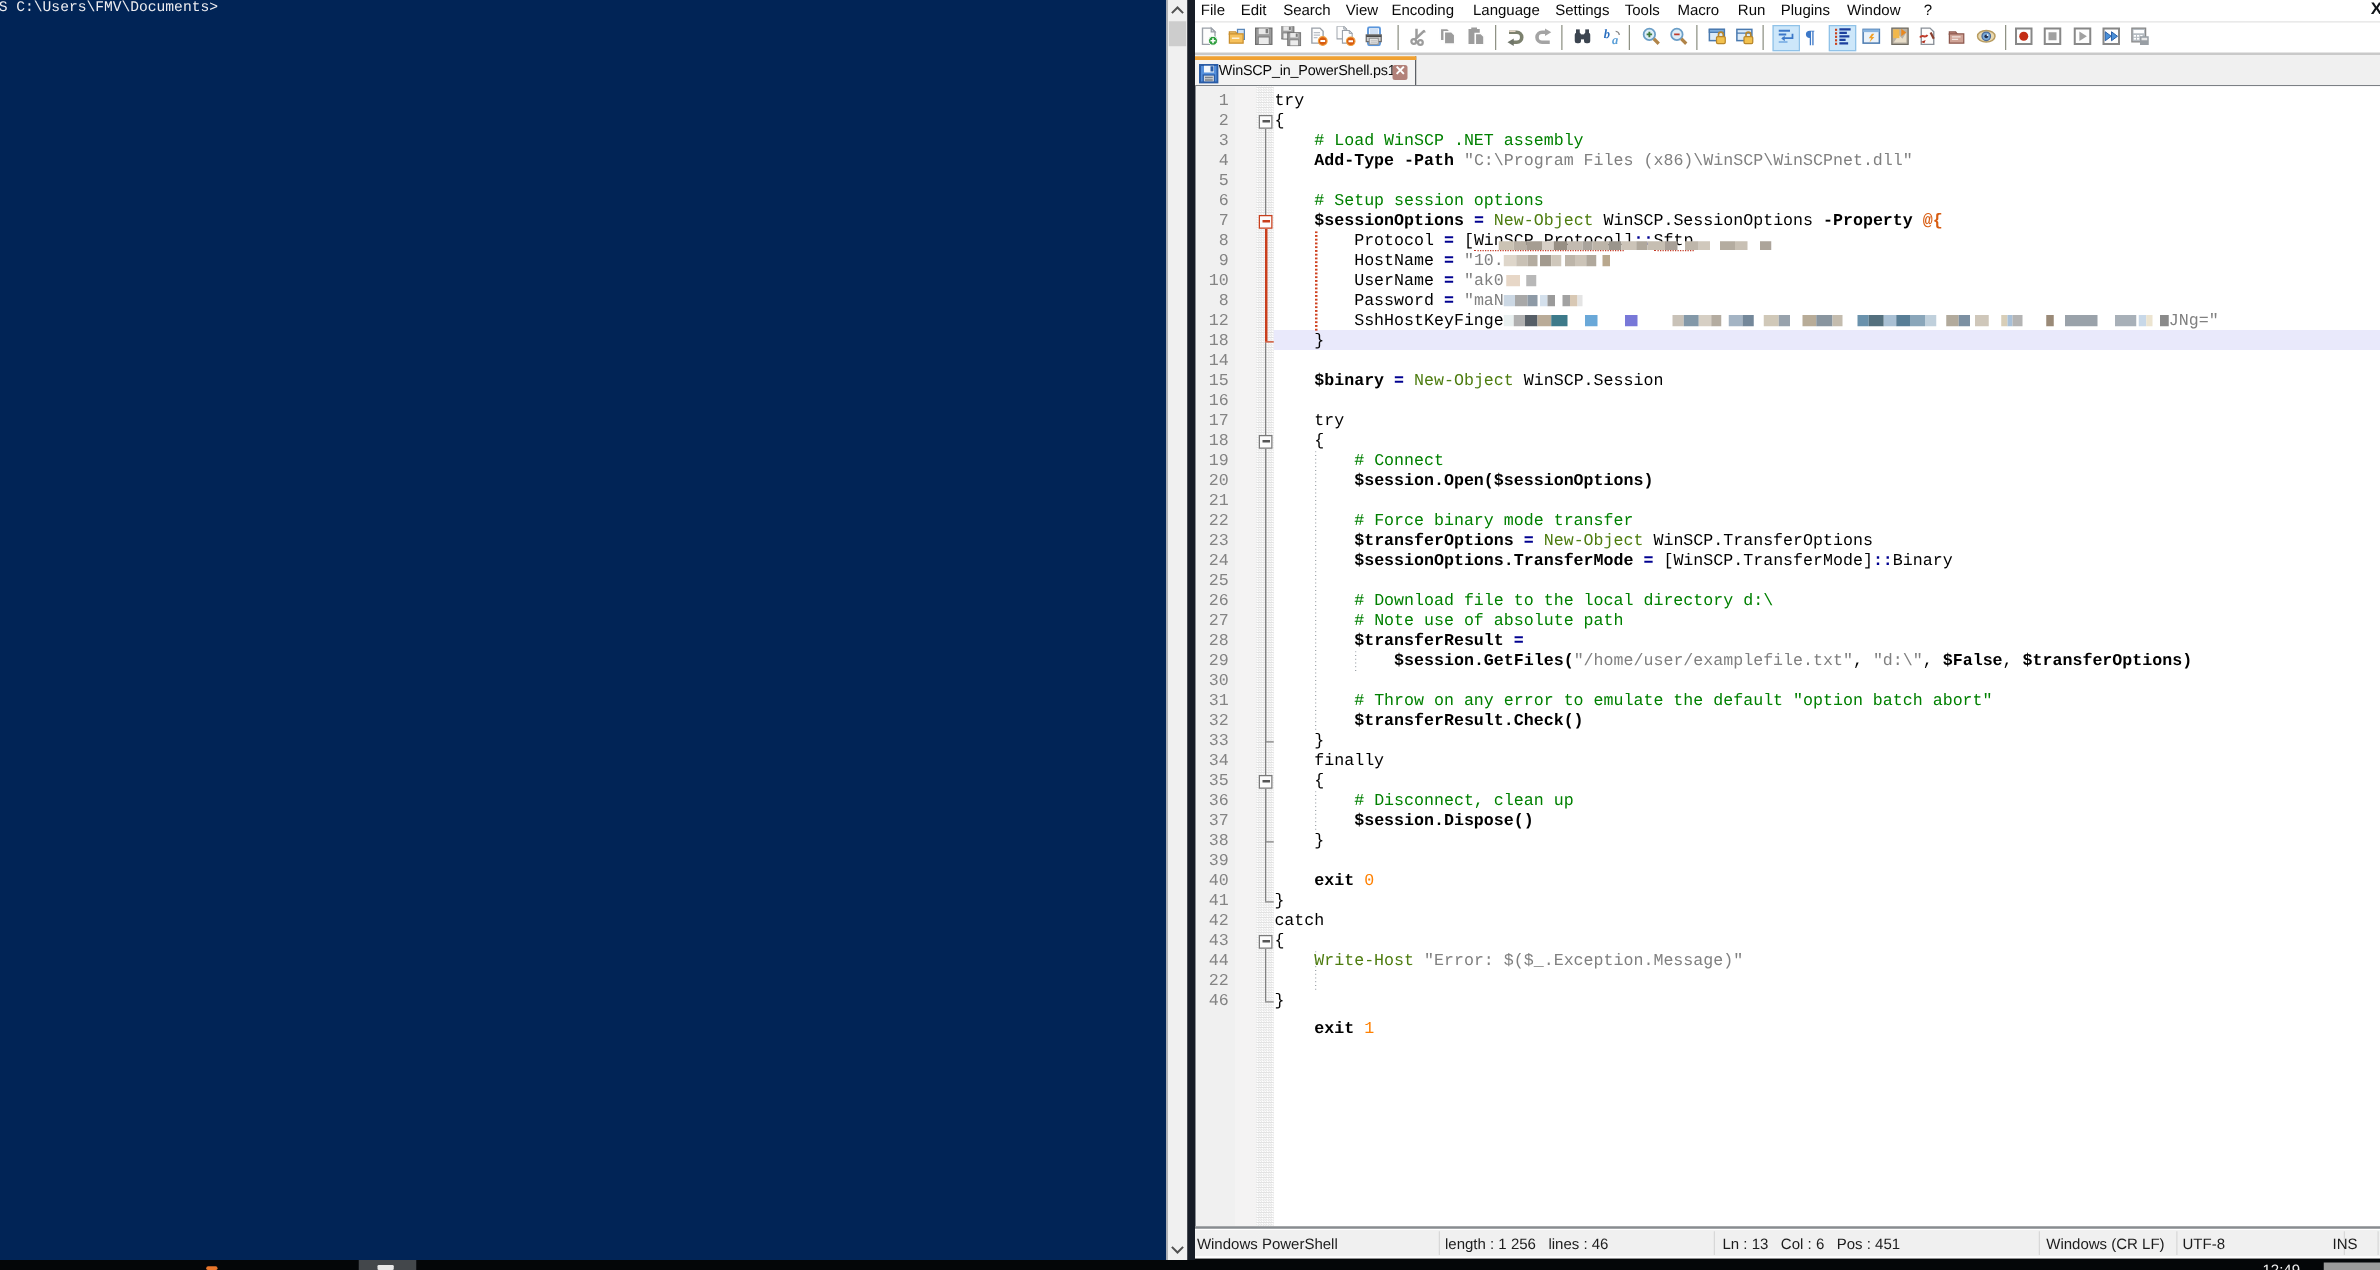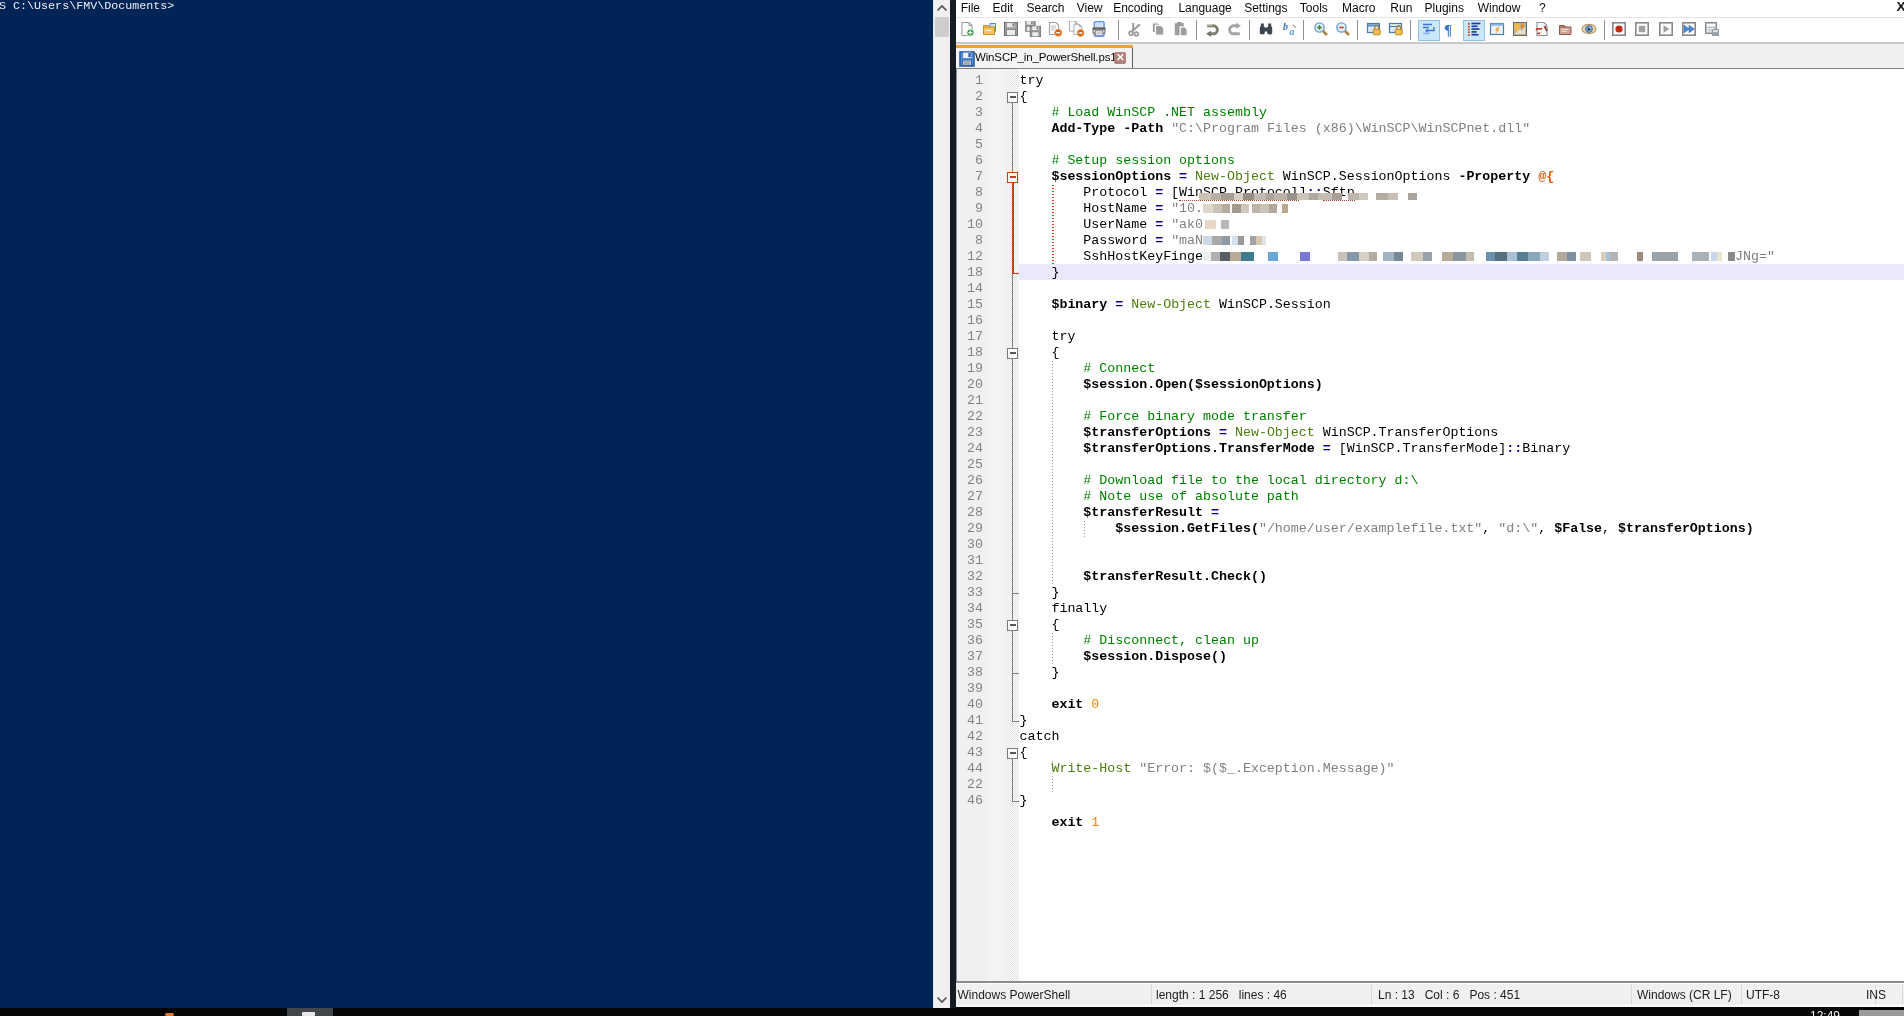--- a/index.html
+++ b/index.html
@@ -419,25 +419,26 @@
 <div class="cl" style="top:233.0px">        Password <span class="o">=</span> <span class="s">"maN</span><span class="m" style="width:9px;background:#ccd8e4"></span><span class="m" style="width:10px;background:#a8a8a8"></span><span class="m" style="width:8px;background:#8e9aa6"></span><span class="m" style="width:2px"></span><span class="m" style="width:6px;background:#d4e0ec"></span><span class="m" style="width:6px;background:#9a9a9a"></span><span class="m" style="width:6px"></span><span class="m" style="width:6px;background:#a2a2a2"></span><span class="m" style="width:6px;background:#d8c8b4"></span><span class="m" style="width:4px;background:#e4e4e4"></span></div>
 <div class="cl" style="top:249.0px">        SshHostKeyFinge<span class="m" style="width:8px;background:#e9f0f0"></span><span class="m" style="width:9px;background:#b0b0b0"></span><span class="m" style="width:10px;background:#565e66"></span><span class="m" style="width:11px;background:#b9ab98"></span><span class="m" style="width:13px;background:#3d7a8a"></span><span class="m" style="width:14px"></span><span class="m" style="width:10px;background:#6aa8d8"></span><span class="m" style="width:22px"></span><span class="m" style="width:10px;background:#7878d8"></span><span class="m" style="width:28px"></span><span class="m" style="width:9px;background:#c9c2b8"></span><span class="m" style="width:12px;background:#8398a8"></span><span class="m" style="width:10px;background:#d6cfc4"></span><span class="m" style="width:8px;background:#b4aca0"></span><span class="m" style="width:6px"></span><span class="m" style="width:11px;background:#a4b4c4"></span><span class="m" style="width:9px;background:#74889a"></span><span class="m" style="width:8px"></span><span class="m" style="width:12px;background:#d0c8b8"></span><span class="m" style="width:9px;background:#98a2ac"></span><span class="m" style="width:10px"></span><span class="m" style="width:11px;background:#b8ac98"></span><span class="m" style="width:13px;background:#89959f"></span><span class="m" style="width:8px;background:#c4bcae"></span><span class="m" style="width:12px"></span><span class="m" style="width:9px;background:#6a92ac"></span><span class="m" style="width:12px;background:#54707e"></span><span class="m" style="width:10px;background:#a9c0d4"></span><span class="m" style="width:11px;background:#587e96"></span><span class="m" style="width:12px;background:#8aa6ba"></span><span class="m" style="width:9px;background:#c0d0dc"></span><span class="m" style="width:8px"></span><span class="m" style="width:10px;background:#b2aa9c"></span><span class="m" style="width:9px;background:#7c90a2"></span><span class="m" style="width:4px"></span><span class="m" style="width:11px;background:#cfc7ba"></span><span class="m" style="width:10px"></span><span class="m" style="width:5px;background:#d8ceb8"></span><span class="m" style="width:4px;background:#a8c0d8"></span><span class="m" style="width:8px;background:#b4b4b4"></span><span class="m" style="width:19px"></span><span class="m" style="width:6px;background:#9a8a78"></span><span class="m" style="width:9px"></span><span class="m" style="width:26px;background:#9aa2aa"></span><span class="m" style="width:14px"></span><span class="m" style="width:17px;background:#a8b0b8"></span><span class="m" style="width:2px"></span><span class="m" style="width:6px;background:#c8d8e8"></span><span class="m" style="width:5px;background:#ece4d0"></span><span class="m" style="width:6px"></span><span class="m" style="width:7px;background:#8a8a8a"></span><span class="s">JNg="</span></div>
 <div class="cl" style="top:265.0px">    }</div>
 <div class="cl" style="top:297.0px">    <b>$binary</b> <span class="o">=</span> <span class="p">New-Object</span> WinSCP.Session</div>
 <div class="cl" style="top:329.0px">    try</div>
 <div class="cl" style="top:345.0px">    {</div>
 <div class="cl" style="top:361.0px">        <span class="c"># Connect</span></div>
 <div class="cl" style="top:377.0px">        <b>$session.Open($sessionOptions)</b></div>
 <div class="cl" style="top:409.0px">        <span class="c"># Force binary mode transfer</span></div>
 <div class="cl" style="top:425.0px">        <b>$transferOptions</b> <span class="o">=</span> <span class="p">New-Object</span> WinSCP.TransferOptions</div>
-<div class="cl" style="top:441.0px">        <b>$transferOptions.TransferMode</b> <span class="o">=</span> [WinSCP.TransferMode]<span class="o">::</span>Binary</div>
+<div class="cl" style="top:441.0px">        <b>$sessionOptions.TransferMode</b> <span class="o">=</span> [WinSCP.TransferMode]<span class="o">::</span>Binary</div>
 <div class="cl" style="top:473.0px">        <span class="c"># Download file to the local directory d:\</span></div>
 <div class="cl" style="top:489.0px">        <span class="c"># Note use of absolute path</span></div>
 <div class="cl" style="top:505.0px">        <b>$transferResult</b> <span class="o">=</span></div>
 <div class="cl" style="top:521.0px">            <b>$session.GetFiles(</b><span class="s">"/home/user/examplefile.txt"</span>, <span class="s">"d:\"</span>, <b>$False</b>, <b>$transferOptions)</b></div>
+<div class="cl" style="top:553.0px">        <span class="c"># Throw on any error to emulate the default "option batch abort"</span></div>
 <div class="cl" style="top:569.0px">        <b>$transferResult.Check()</b></div>
 <div class="cl" style="top:585.0px">    }</div>
 <div class="cl" style="top:601.0px">    finally</div>
 <div class="cl" style="top:617.0px">    {</div>
 <div class="cl" style="top:633.0px">        <span class="c"># Disconnect, clean up</span></div>
 <div class="cl" style="top:649.0px">        <b>$session.Dispose()</b></div>
 <div class="cl" style="top:665.0px">    }</div>
 <div class="cl" style="top:697.0px">    <b>exit</b> <span class="n">0</span></div>
 <div class="cl" style="top:713.0px">}</div>
 <div class="cl" style="top:729.0px">catch</div>

